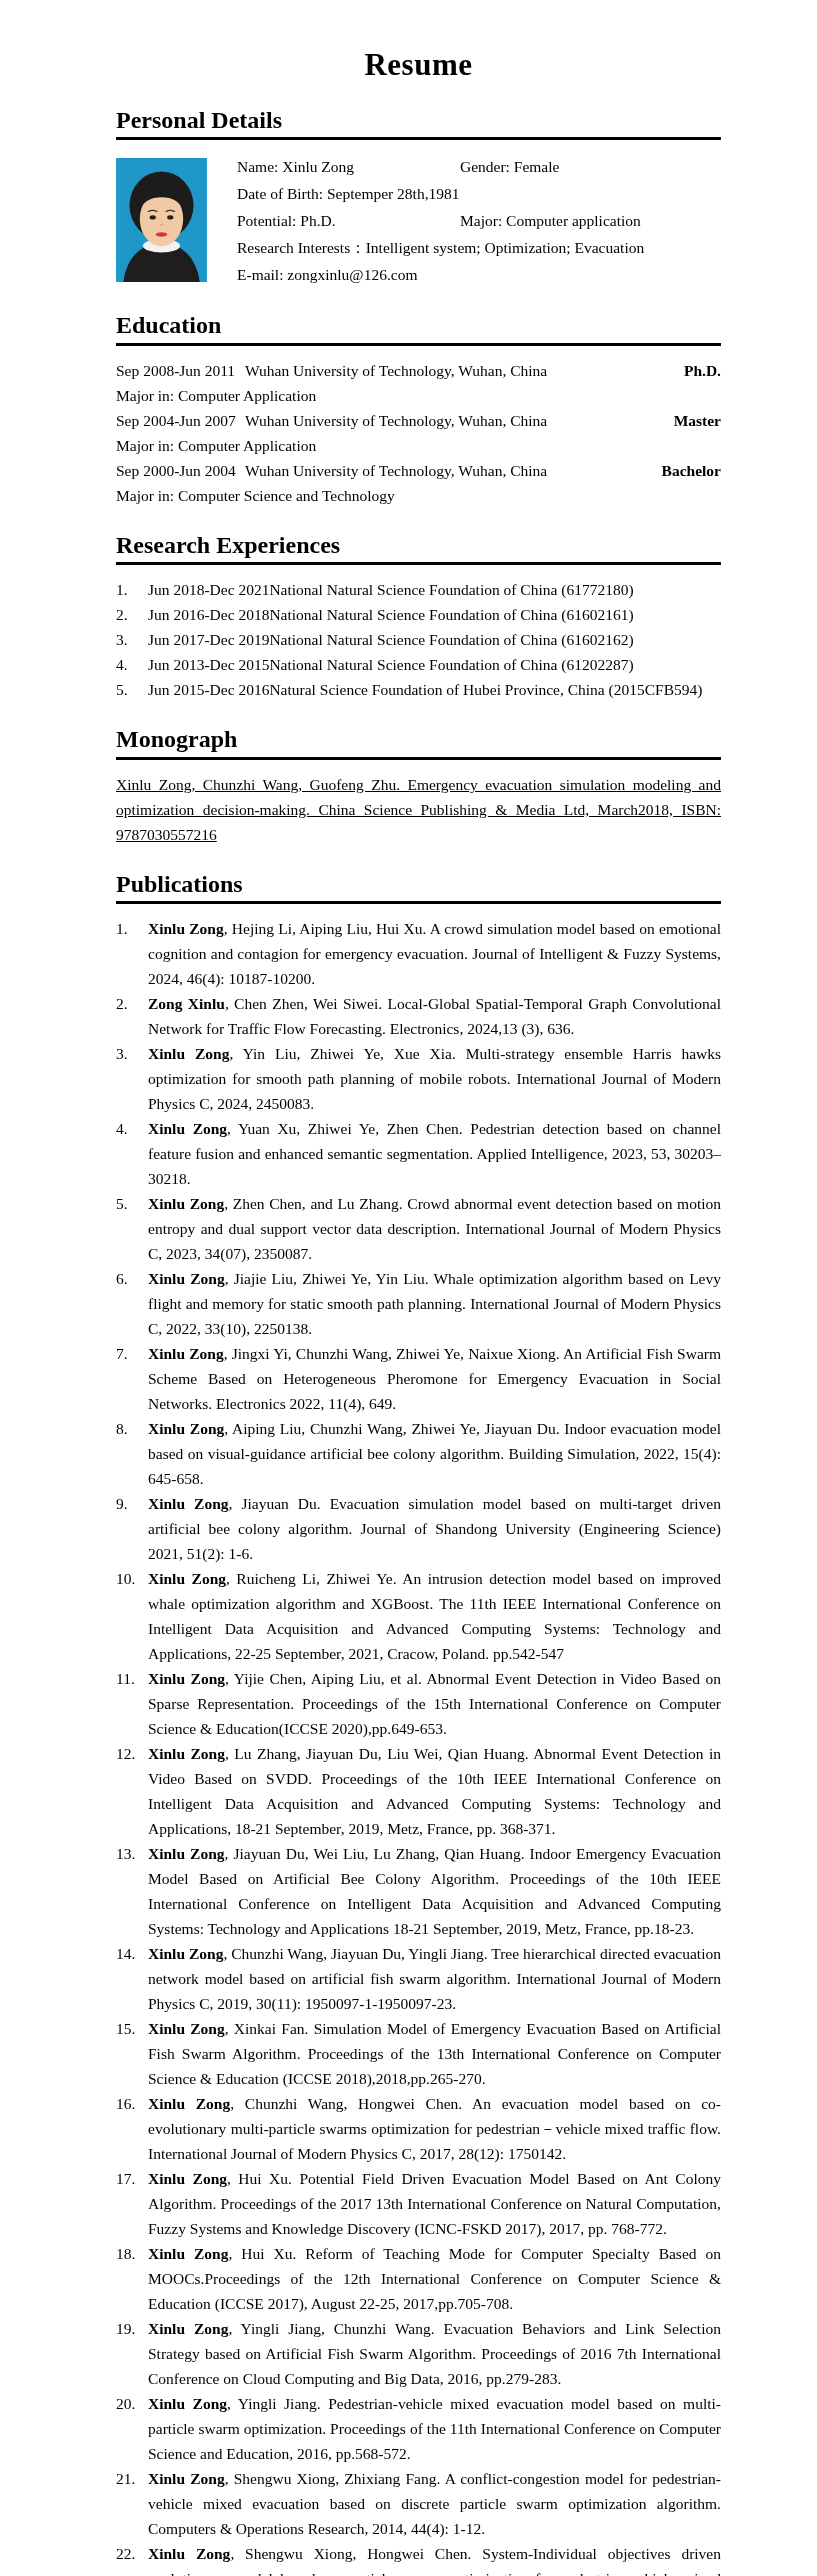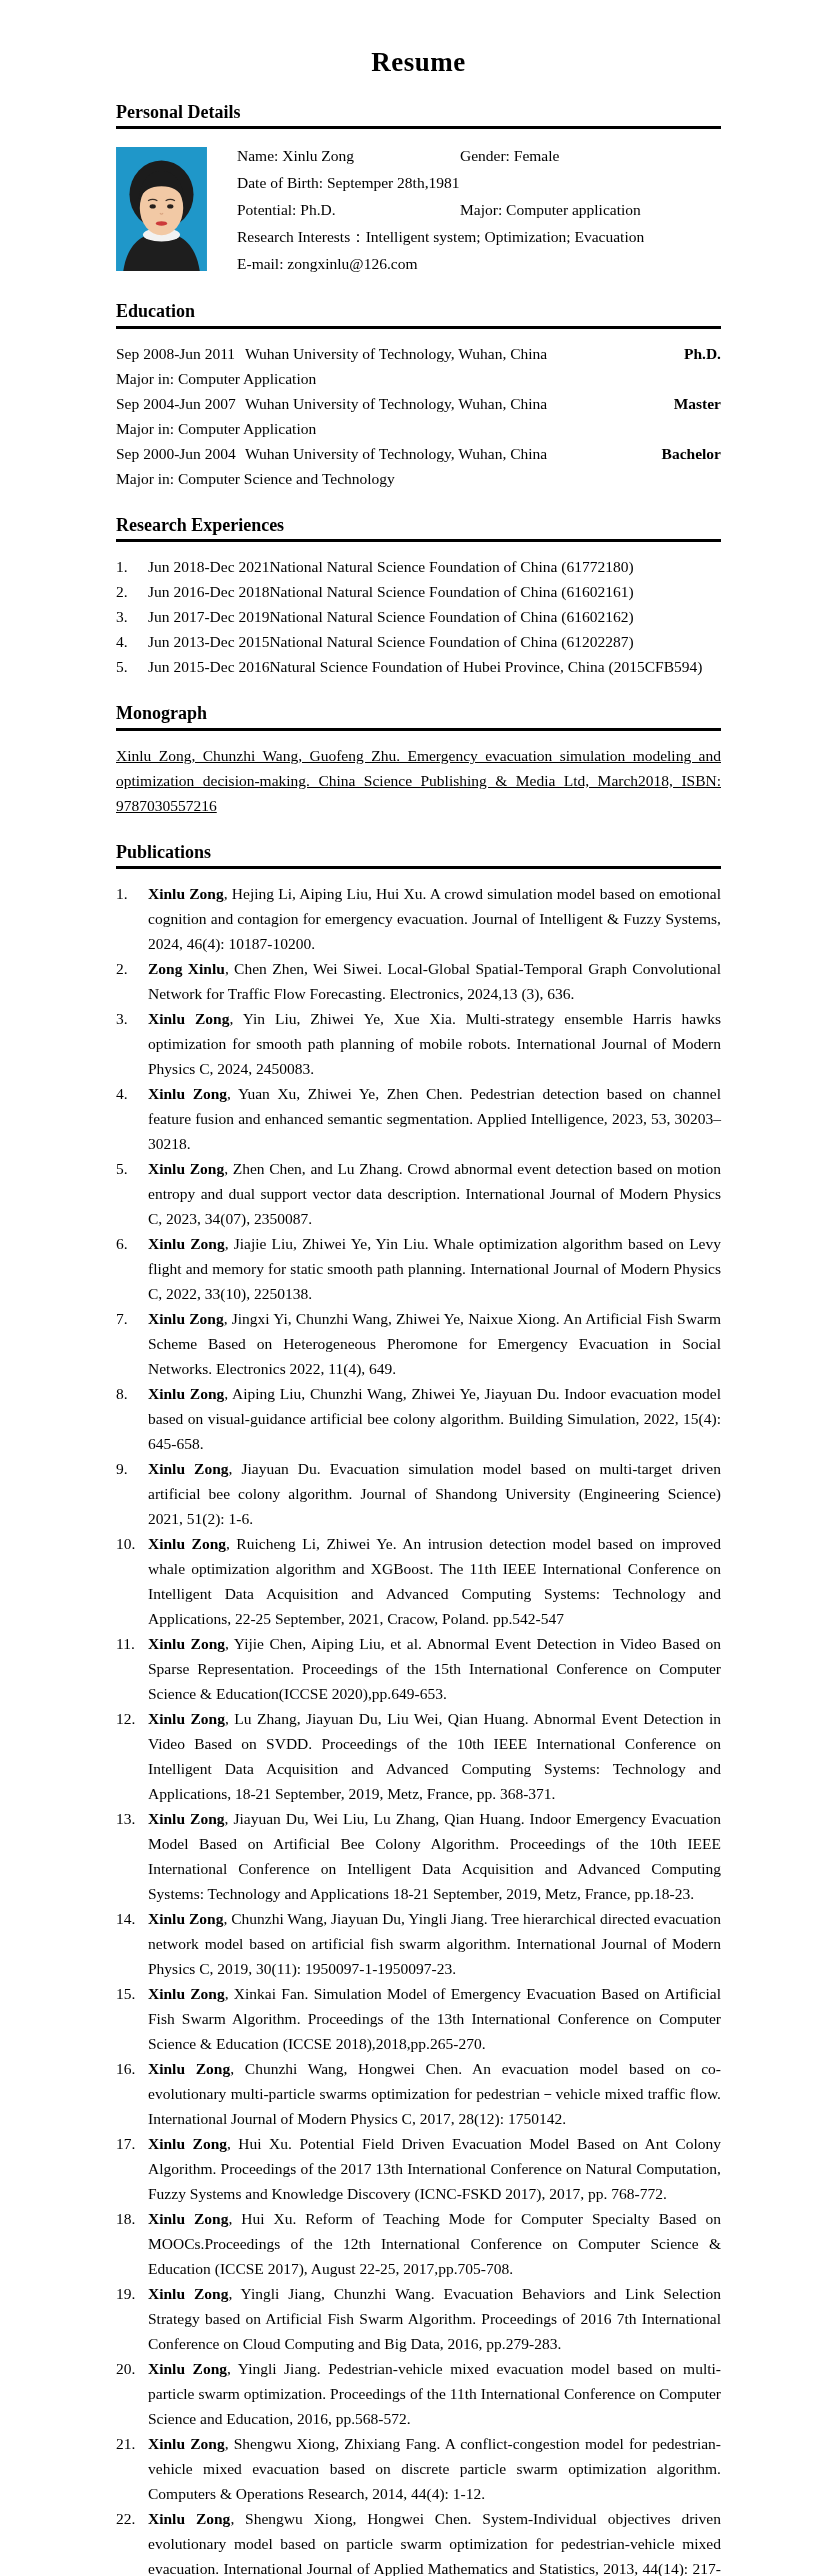--- a/index.html
+++ b/index.html
@@ -6,29 +6,29 @@
   html,body{margin:0;padding:0;background:#ffffff;}
   body{
     width:817px;
     min-height:3922px;
     font-family:"Liberation Serif","DejaVu Serif",serif;
     font-size:15.5px;
     color:#000;
   }
   .page{padding:47px 96px 41px 116px;}
   .doc-title{
-    font-size:27px;
+    font-size:31px;
     font-weight:bold;
     text-align:center;
     margin:0 0 20.6px 0;
     letter-spacing:0.5px;
   }
   .section{margin-top:24px;}
   .section-heading{
-    font-size:18px;
+    font-size:24px;
     font-weight:bold;
     margin:0 0 12.4px 0;
     padding-bottom:3.1px;
     border-bottom:3.1px solid #000;
   }
   
   .personal-flex{display:flex;align-items:center;}
   .photo-frame{width:91px;height:124px;flex:none;margin-right:30px;}
   .photo-frame svg{display:block;width:91px;height:124px;}
   .pd-rows{flex:1;padding-top:1px;}

